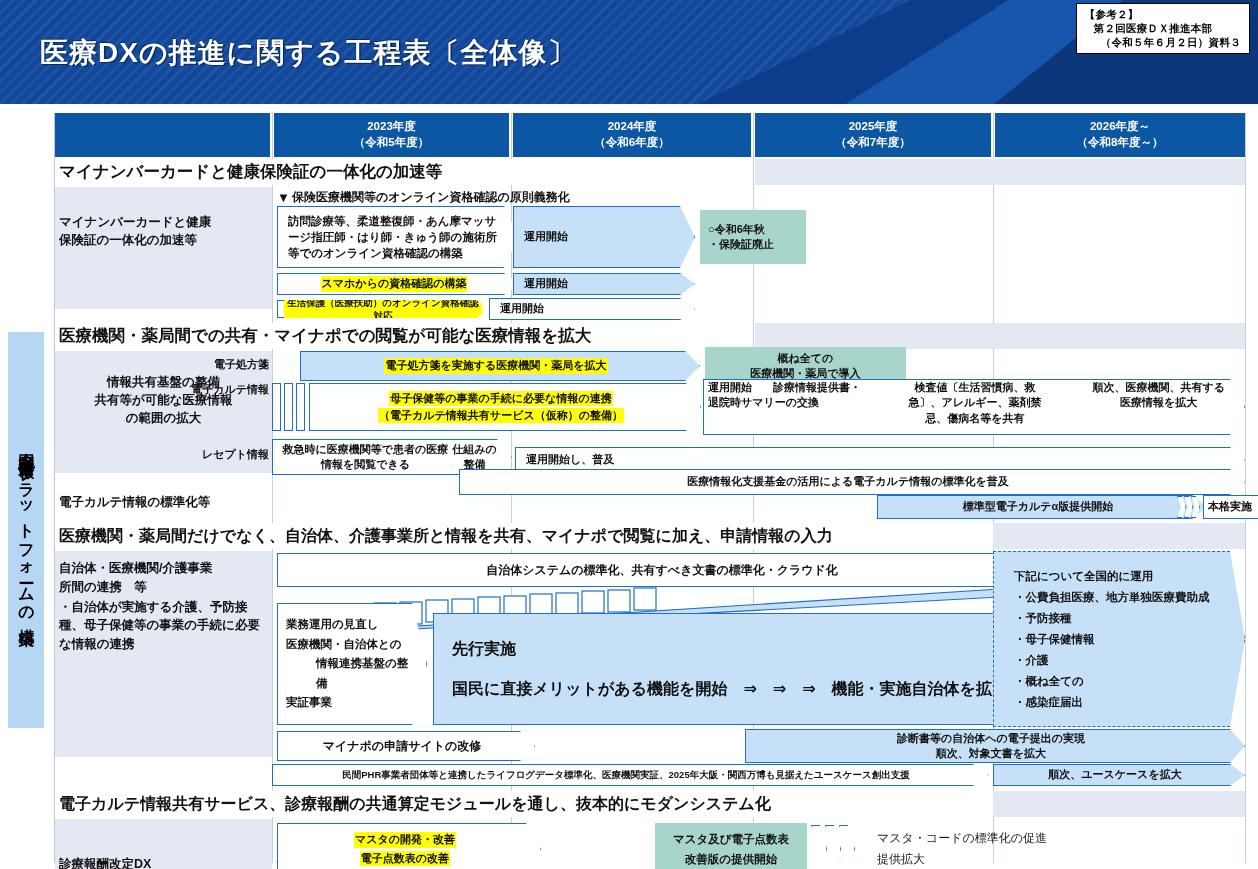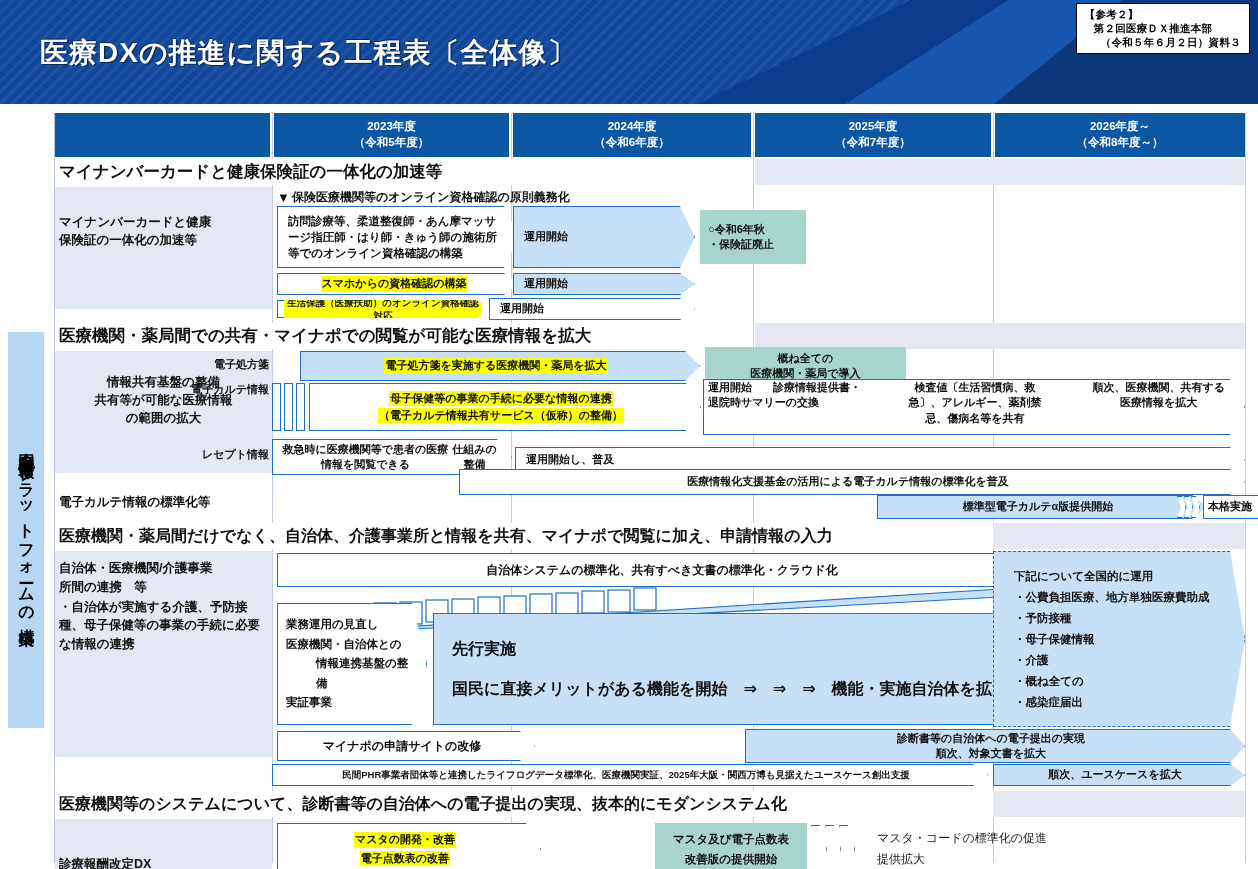--- a/index.html
+++ b/index.html
@@ -369,21 +369,21 @@
 
   <div class="arrow ar-blue" style="left:690px; top:616px; width:500px; height:34px; flex-direction:column;">
     <span>診断書等の自治体への電子提出の実現</span>
     <span>順次、対象文書を拡大</span>
   </div>
 
   <div class="arrow ar-white" style="left:217px; top:651px; width:716px; height:22px; font-size:9.5px;">民間PHR事業者団体等と連携したライフログデータ標準化、医療機関実証、2025年大阪・関西万博も見据えたユースケース創出支援</div>
   <div class="arrow ar-blue" style="left:938px; top:651px; width:252px; height:22px;">順次、ユースケースを拡大</div>
 
   <div class="bandshade" style="left:938px; top:678px; width:252px;"></div>
-  <div class="band" style="left:0; top:678px; width:938px; padding-left:4px; font-size:16px;">医療機関等のシステムについて、診断書等の自治体への電子提出の実現、抜本的にモダンシステム化</div>
+  <div class="band" style="left:0; top:678px; width:938px; padding-left:4px; font-size:16px;">電子カルテ情報共有サービス、診療報酬の共通算定モジュールを通し、抜本的にモダンシステム化</div>
 
   <div class="shadecol" style="left:0; top:706px; width:217px; height:144px;"></div>
   <div class="rlabel" style="top:738px; height:80px; background:transparent; line-height:1.55;">
     <div>診療報酬改定DX</div>
 
   </div>
 
   <div class="arrow ar-white" style="left:222px; top:710px; width:264px; height:52px; flex-direction:column; gap:3px;">
     <span class="hl">マスタの開発・改善</span>
     <span class="hl">電子点数表の改善</span>

